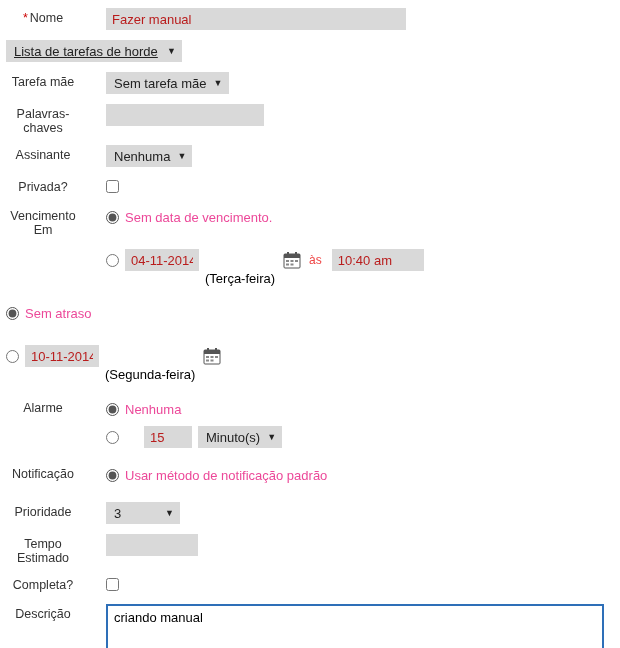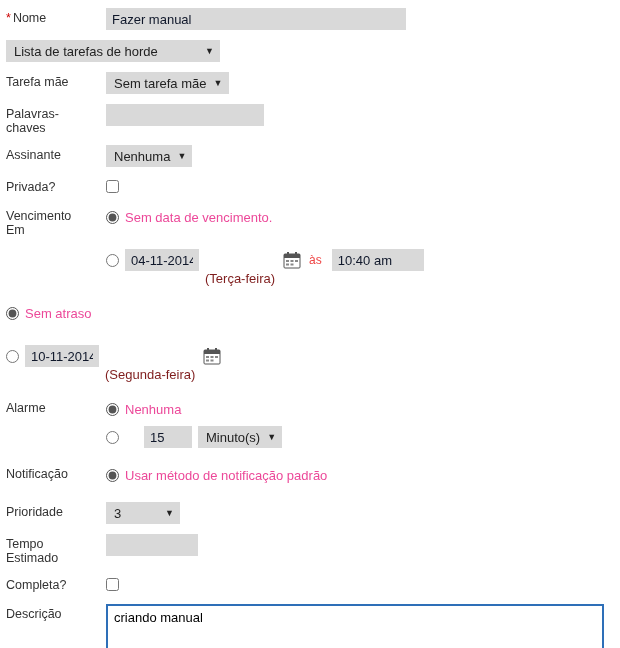--- a/index.html
+++ b/index.html
@@ -12,40 +12,40 @@
     background: #fff;
     width: 620px;
   }
   .row {
     display: flex;
     align-items: flex-start;
     margin-bottom: 10px;
   }
   .label-col {
     width: 100px;
-    text-align: left;
+    text-align: center;
     padding-right: 26px;
     padding-top: 3px;
     font-size: 12.5px;
     color: #333;
   }
   .req { color: #c00; margin-right: 2px;}
   .field-col {
     flex: 1;
   }
   .text-input {
     background: #d9d9d9;
     border: none;
     padding: 4px 6px;
     font-size: 13px;
-    color: #0f172a;
+    color: #b91c1c;
     height: 22px;
   }
   .w300 { width: 300px; }
-  .w214 { width: 214px; }
+  .w214 { width: 176px; text-decoration: underline; }
   .w158 { width: 158px; }
   .w92  { width: 74px; }
   .w68  { width: 92px; }
   .w48  { width: 48px; margin-left: 19px; }
   .select {
     background: #d9d9d9;
     border: none;
     padding: 3px 22px 3px 8px;
     font-size: 13px;
     color: #222;
@@ -69,21 +69,21 @@
     align-items: center;
     gap: 6px;
     margin-bottom: 6px;
     min-height: 22px;
   }
   input[type=radio], input[type=checkbox] {
     margin: 0;
     width: 13px; height: 13px;
     accent-color: #555;
   }
-  .paren { color: #7f1d1d; margin-top: 37px; }
+  .paren { color: #000000; margin-top: 37px; }
   .cal-icon {
     display: inline-block;
     width: 18px; height: 18px;
     position: relative;
     margin-left: 2px;
   }
   .cal-icon svg { display: block; }
   .desc-area {
     width: 498px;
     height: 110px;

